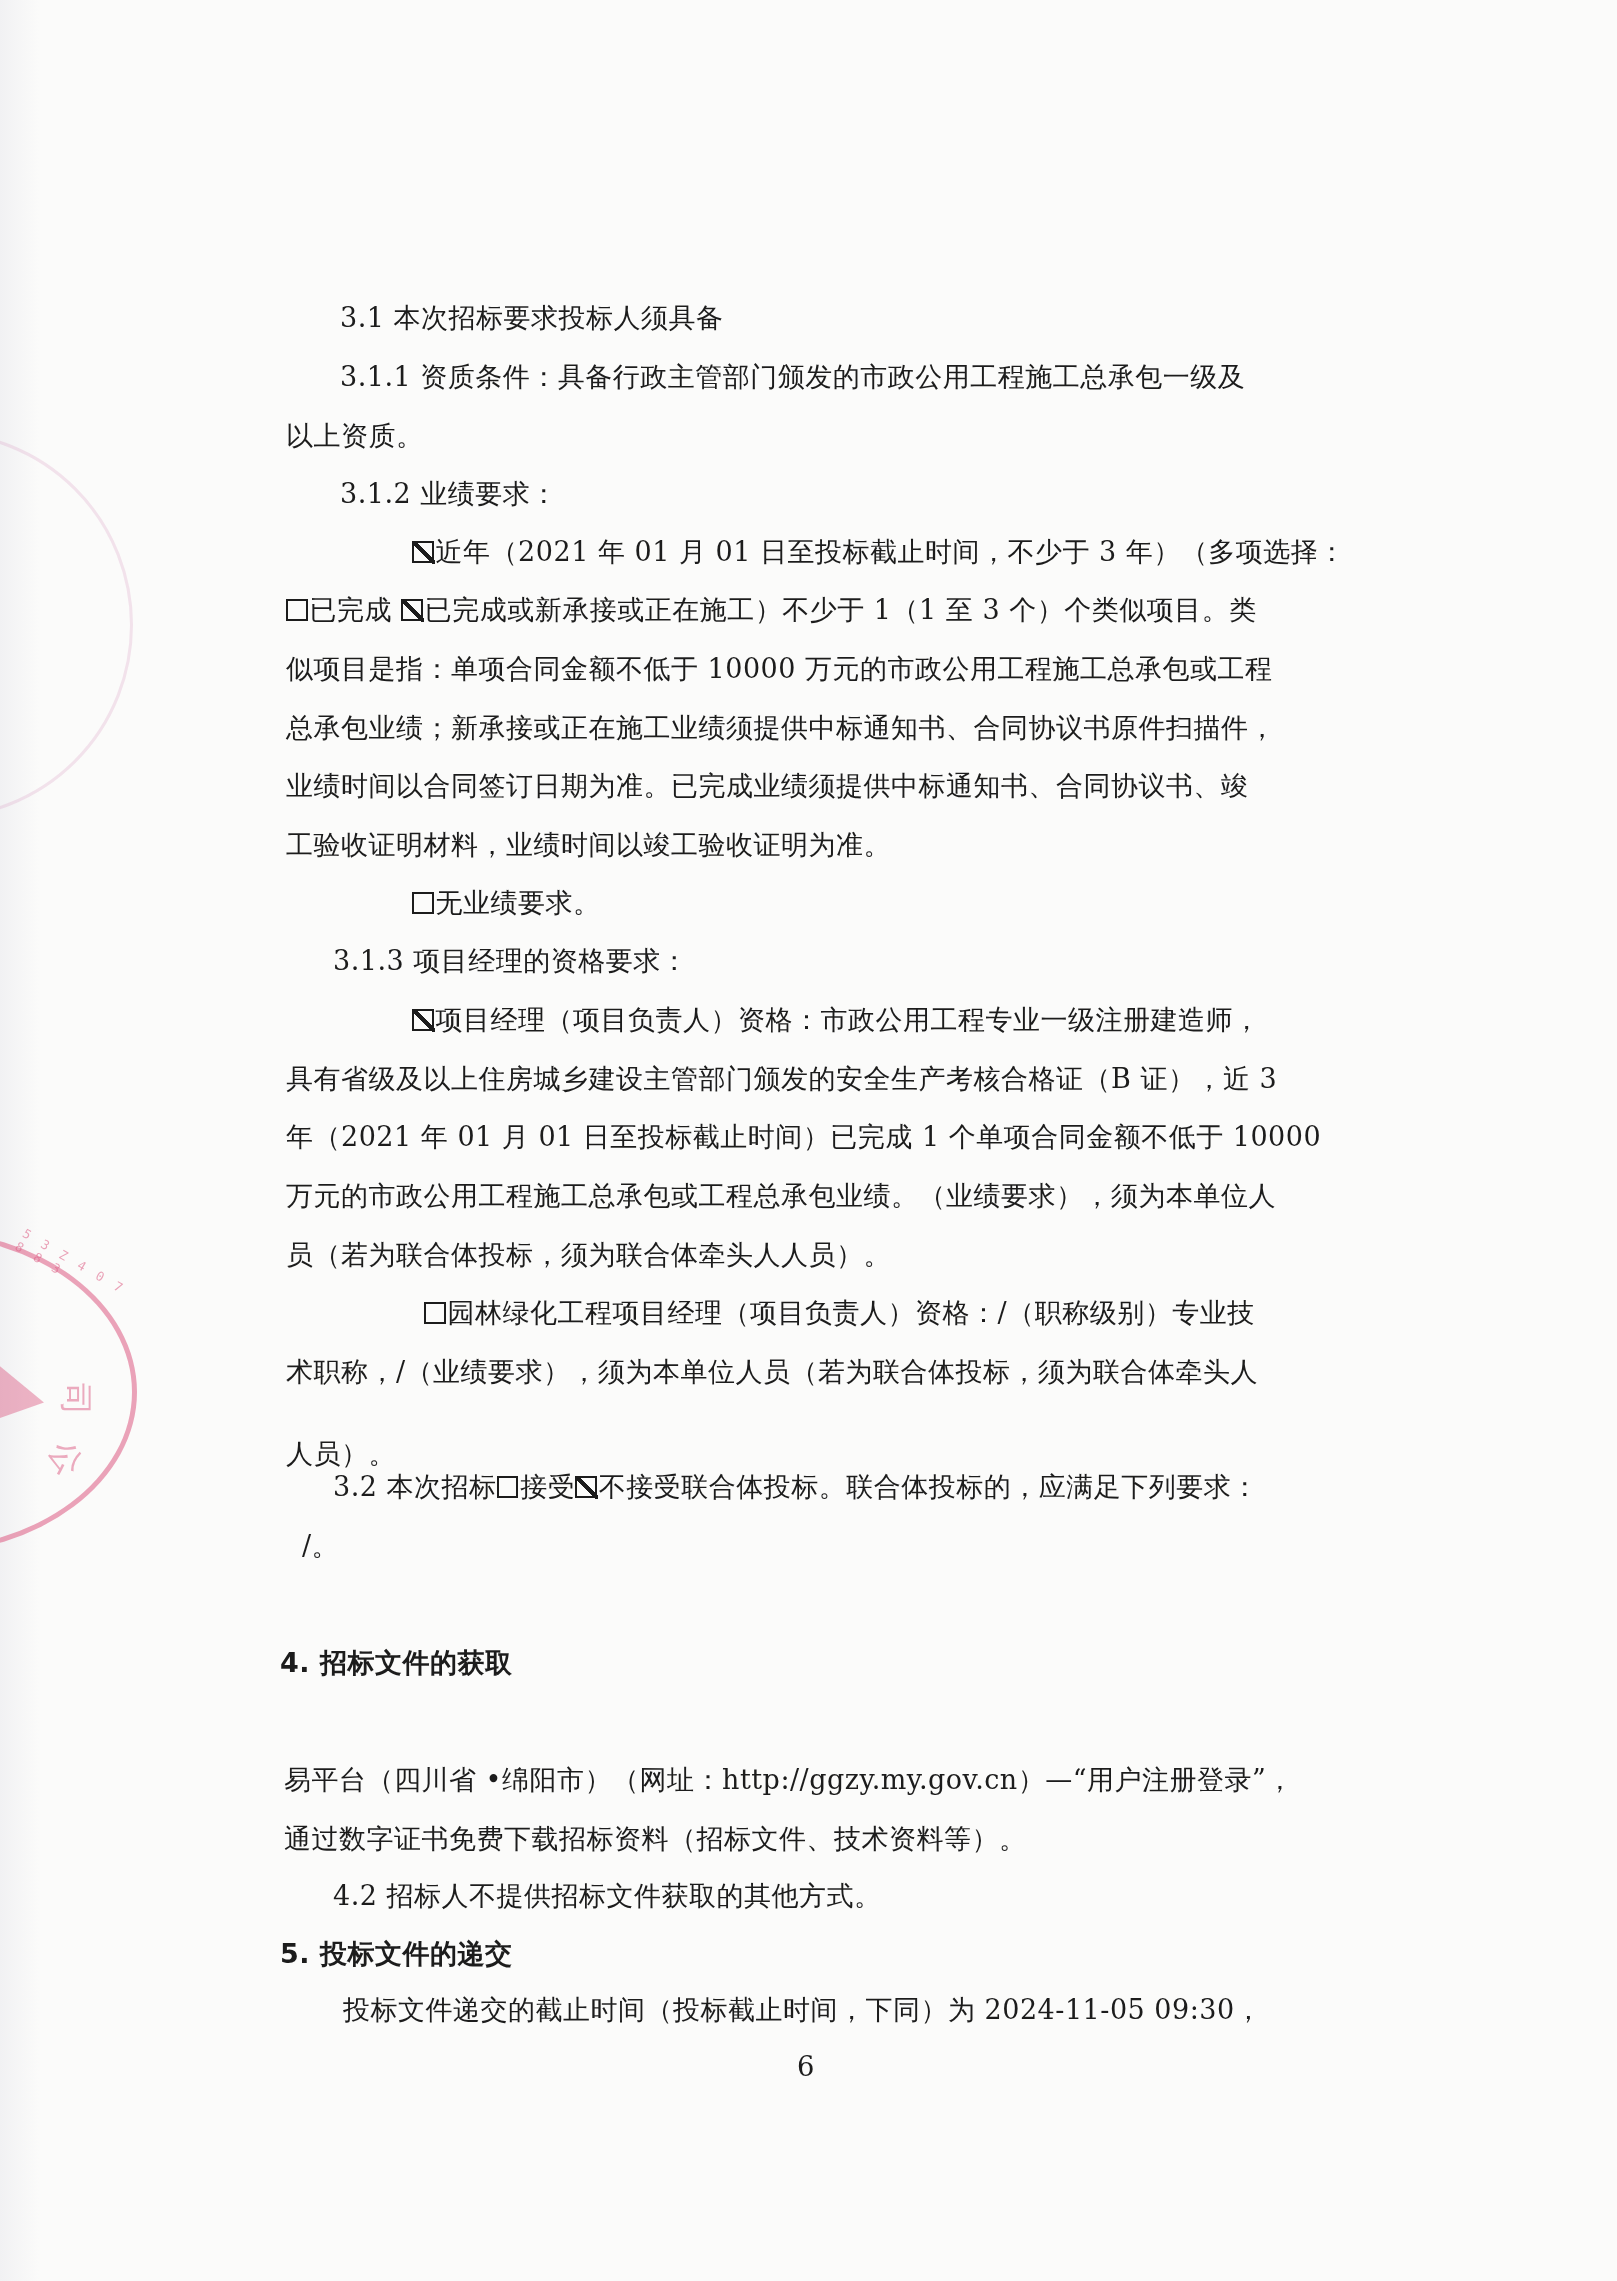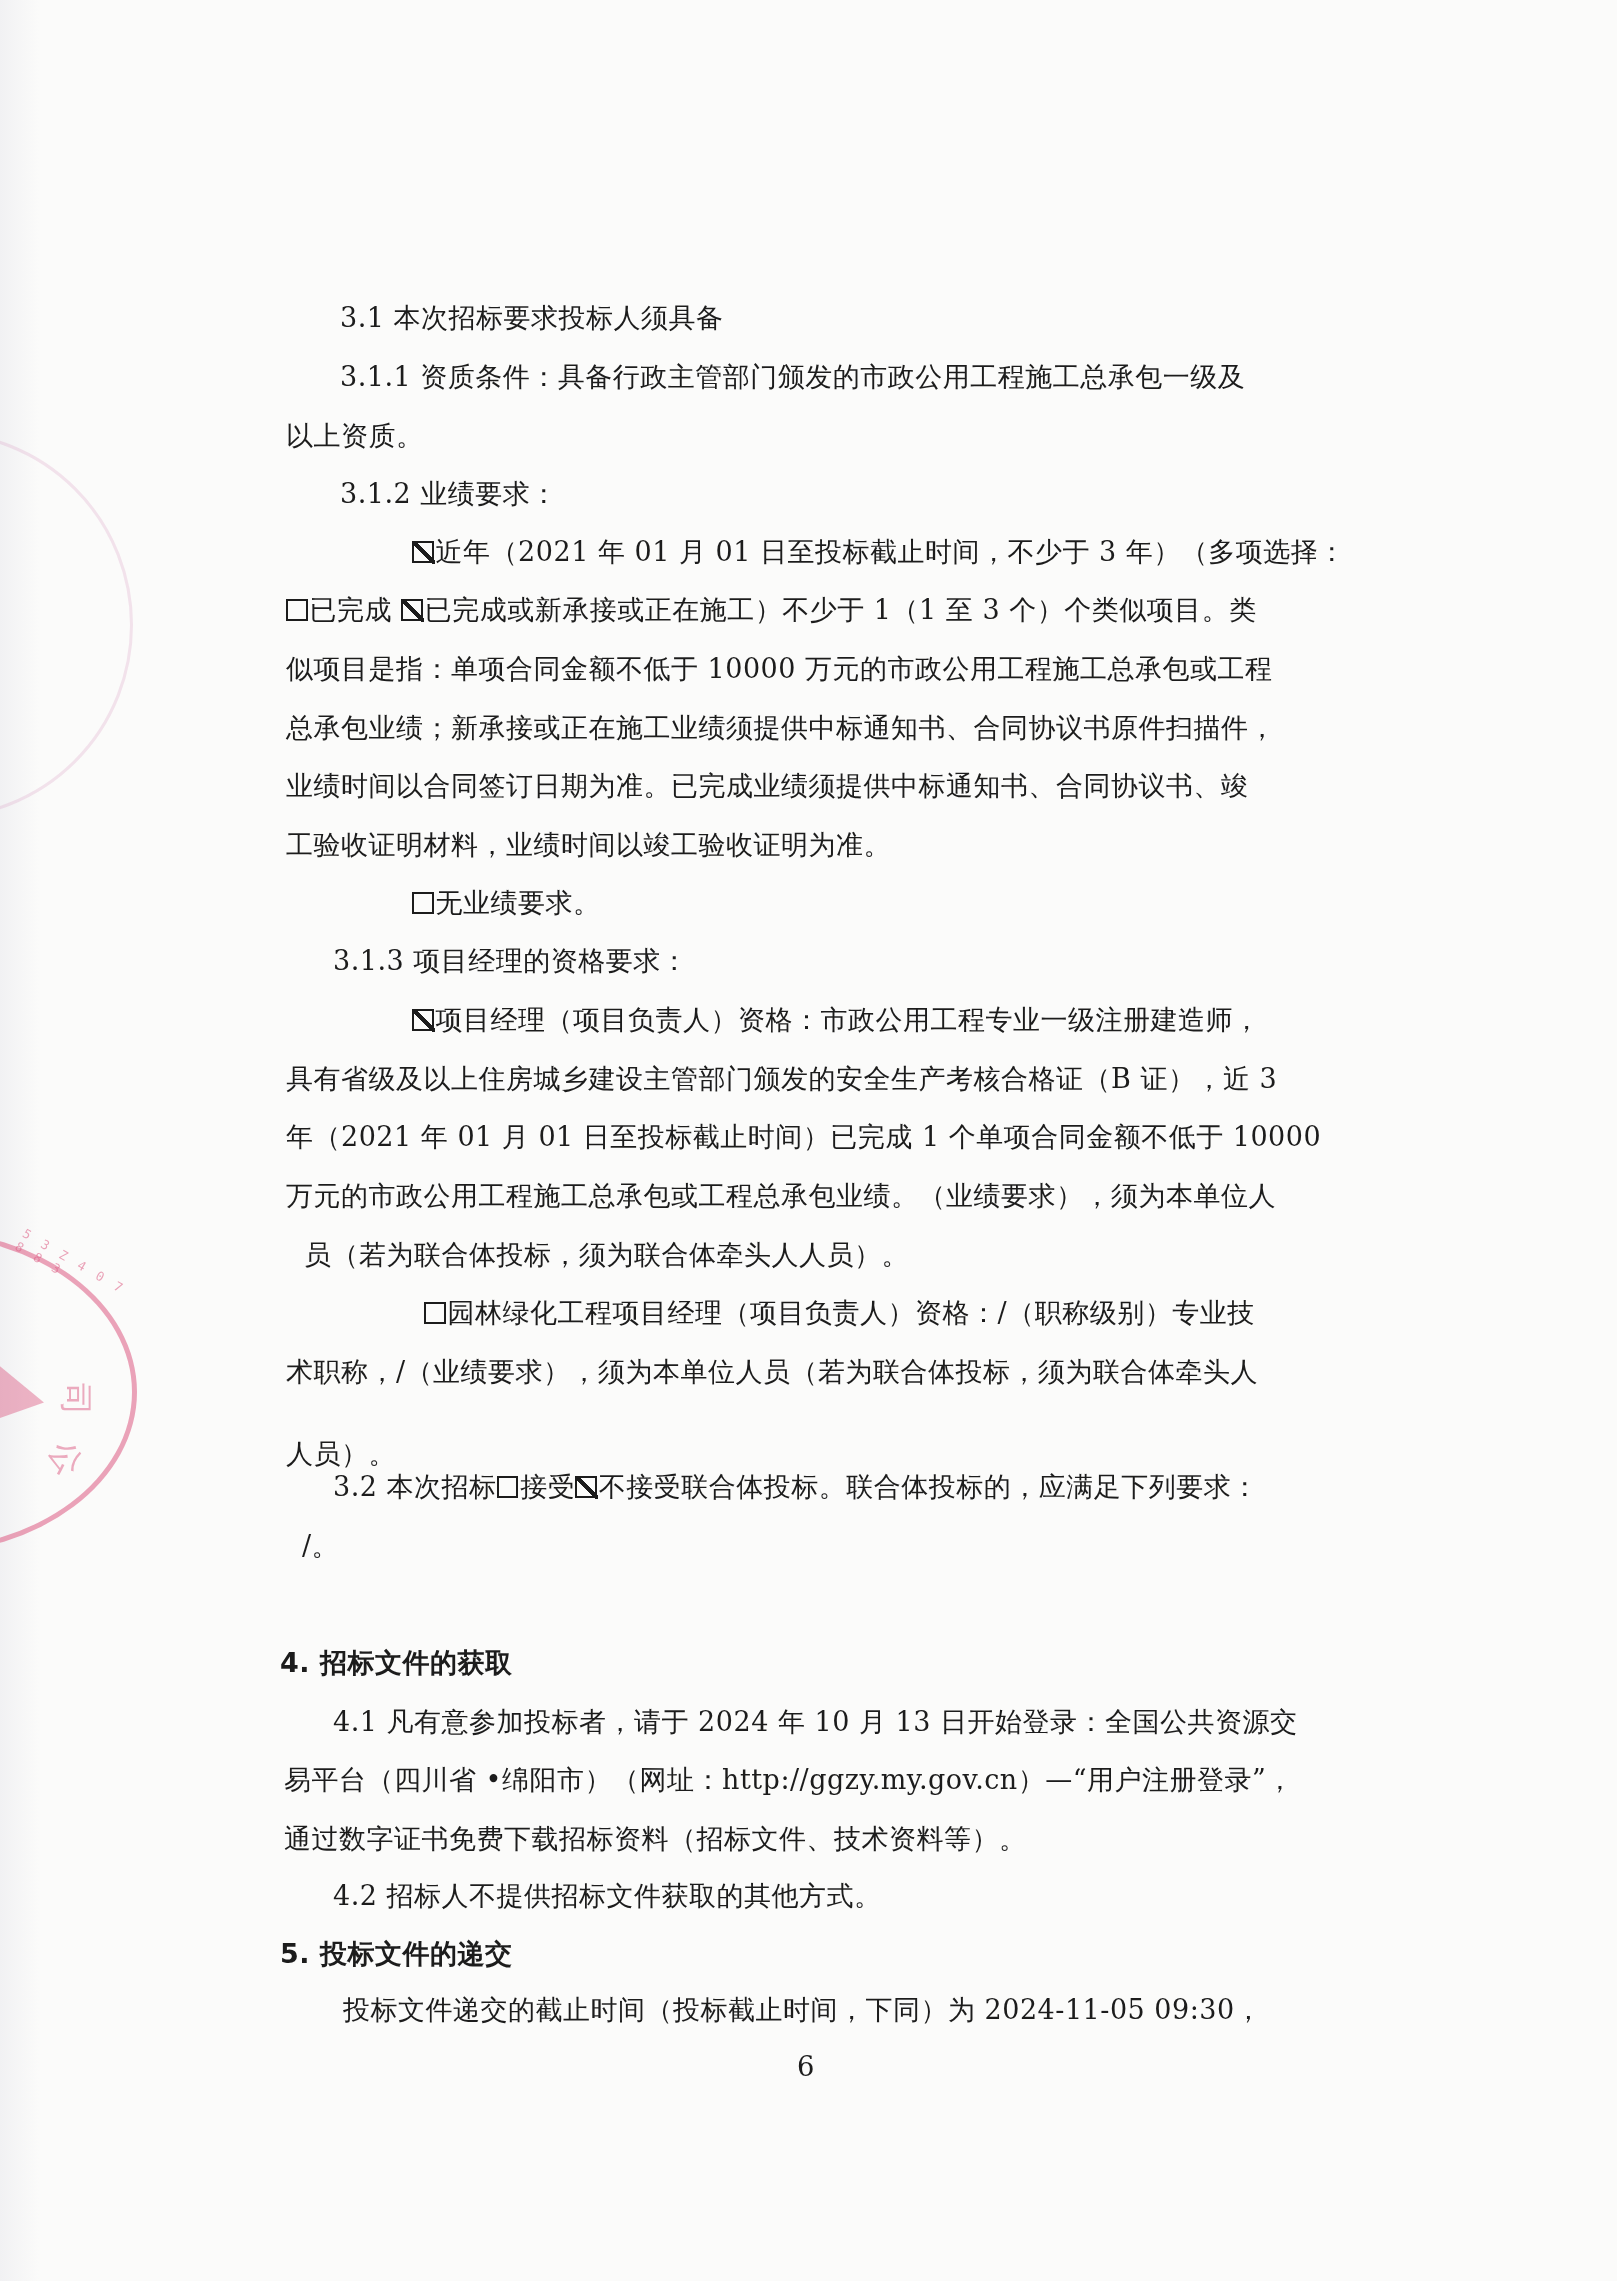--- a/index.html
+++ b/index.html
@@ -109,37 +109,36 @@
 
   <div class="line" style="left:333px; top:941px;">3.1.3 项目经理的资格要求：</div>
 
   <div class="line" style="left:412px; top:1000px;">
     <span class="cb checked"></span><span>项目经理（项目负责人）资格：市政公用工程专业一级注册建造师，</span>
   </div>
 
   <div class="line" style="left:286px; top:1059px;">具有省级及以上住房城乡建设主管部门颁发的安全生产考核合格证（B 证），近 3</div>
   <div class="line" style="left:286px; top:1117px;">年（2021 年 01 月 01 日至投标截止时间）已完成 1 个单项合同金额不低于 10000</div>
   <div class="line" style="left:286px; top:1176px;">万元的市政公用工程施工总承包或工程总承包业绩。（业绩要求），须为本单位人</div>
-  <div class="line" style="left:286px; top:1235px;margin-left:18px;">员（若为联合体投标，须为联合体牵头人人员）。</div>
+  <div class="line" style="left:286px; top:1235px;">员（若为联合体投标，须为联合体牵头人人员）。</div>
 
   <div class="line" style="left:424px; top:1293px;">
     <span class="cb"></span><span>园林绿化工程项目经理（项目负责人）资格：/（职称级别）专业技</span>
   </div>
   <div class="line" style="left:286px; top:1352px;">术职称，/（业绩要求），须为本单位人员（若为联合体投标，须为联合体牵头人</div>
   <div class="line" style="left:286px; top:1410px;margin-top:24px;">人员）。</div>
 
   <div class="line" style="left:333px; top:1467px;">
     <span>3.2 本次招标</span><span class="cb"></span><span>接受</span><span class="cb checked"></span><span>不接受联合体投标。联合体投标的，应满足下列要求：</span>
   </div>
   <div class="line" style="left:302px; top:1526px;">/。</div>
 
 
   <div class="line bold" style="left:280px; top:1643px;">4.  招标文件的获取</div>
 
-  <div class="line" style="left:333px; top:1702px;">4.1 凡有意参加投标者，请于 2024 年 10 月 13 日开始登录：全国公共资源交</div>
   <div class="line" style="left:284px; top:1760px;">易平台（四川省 •绵阳市）（网址：http://ggzy.my.gov.cn）—“用户注册登录”，</div>
   <div class="line" style="left:284px; top:1819px;">通过数字证书免费下载招标资料（招标文件、技术资料等）。</div>
 
   <div class="line" style="left:333px; top:1876px;">4.2 招标人不提供招标文件获取的其他方式。</div>
 
   <div class="line bold" style="left:280px; top:1934px;">5.  投标文件的递交</div>
 
   <div class="line" style="left:343px; top:1990px;">投标文件递交的截止时间（投标截止时间，下同）为 2024-11-05 09:30，</div>
 
   <div class="page-number">6</div>

